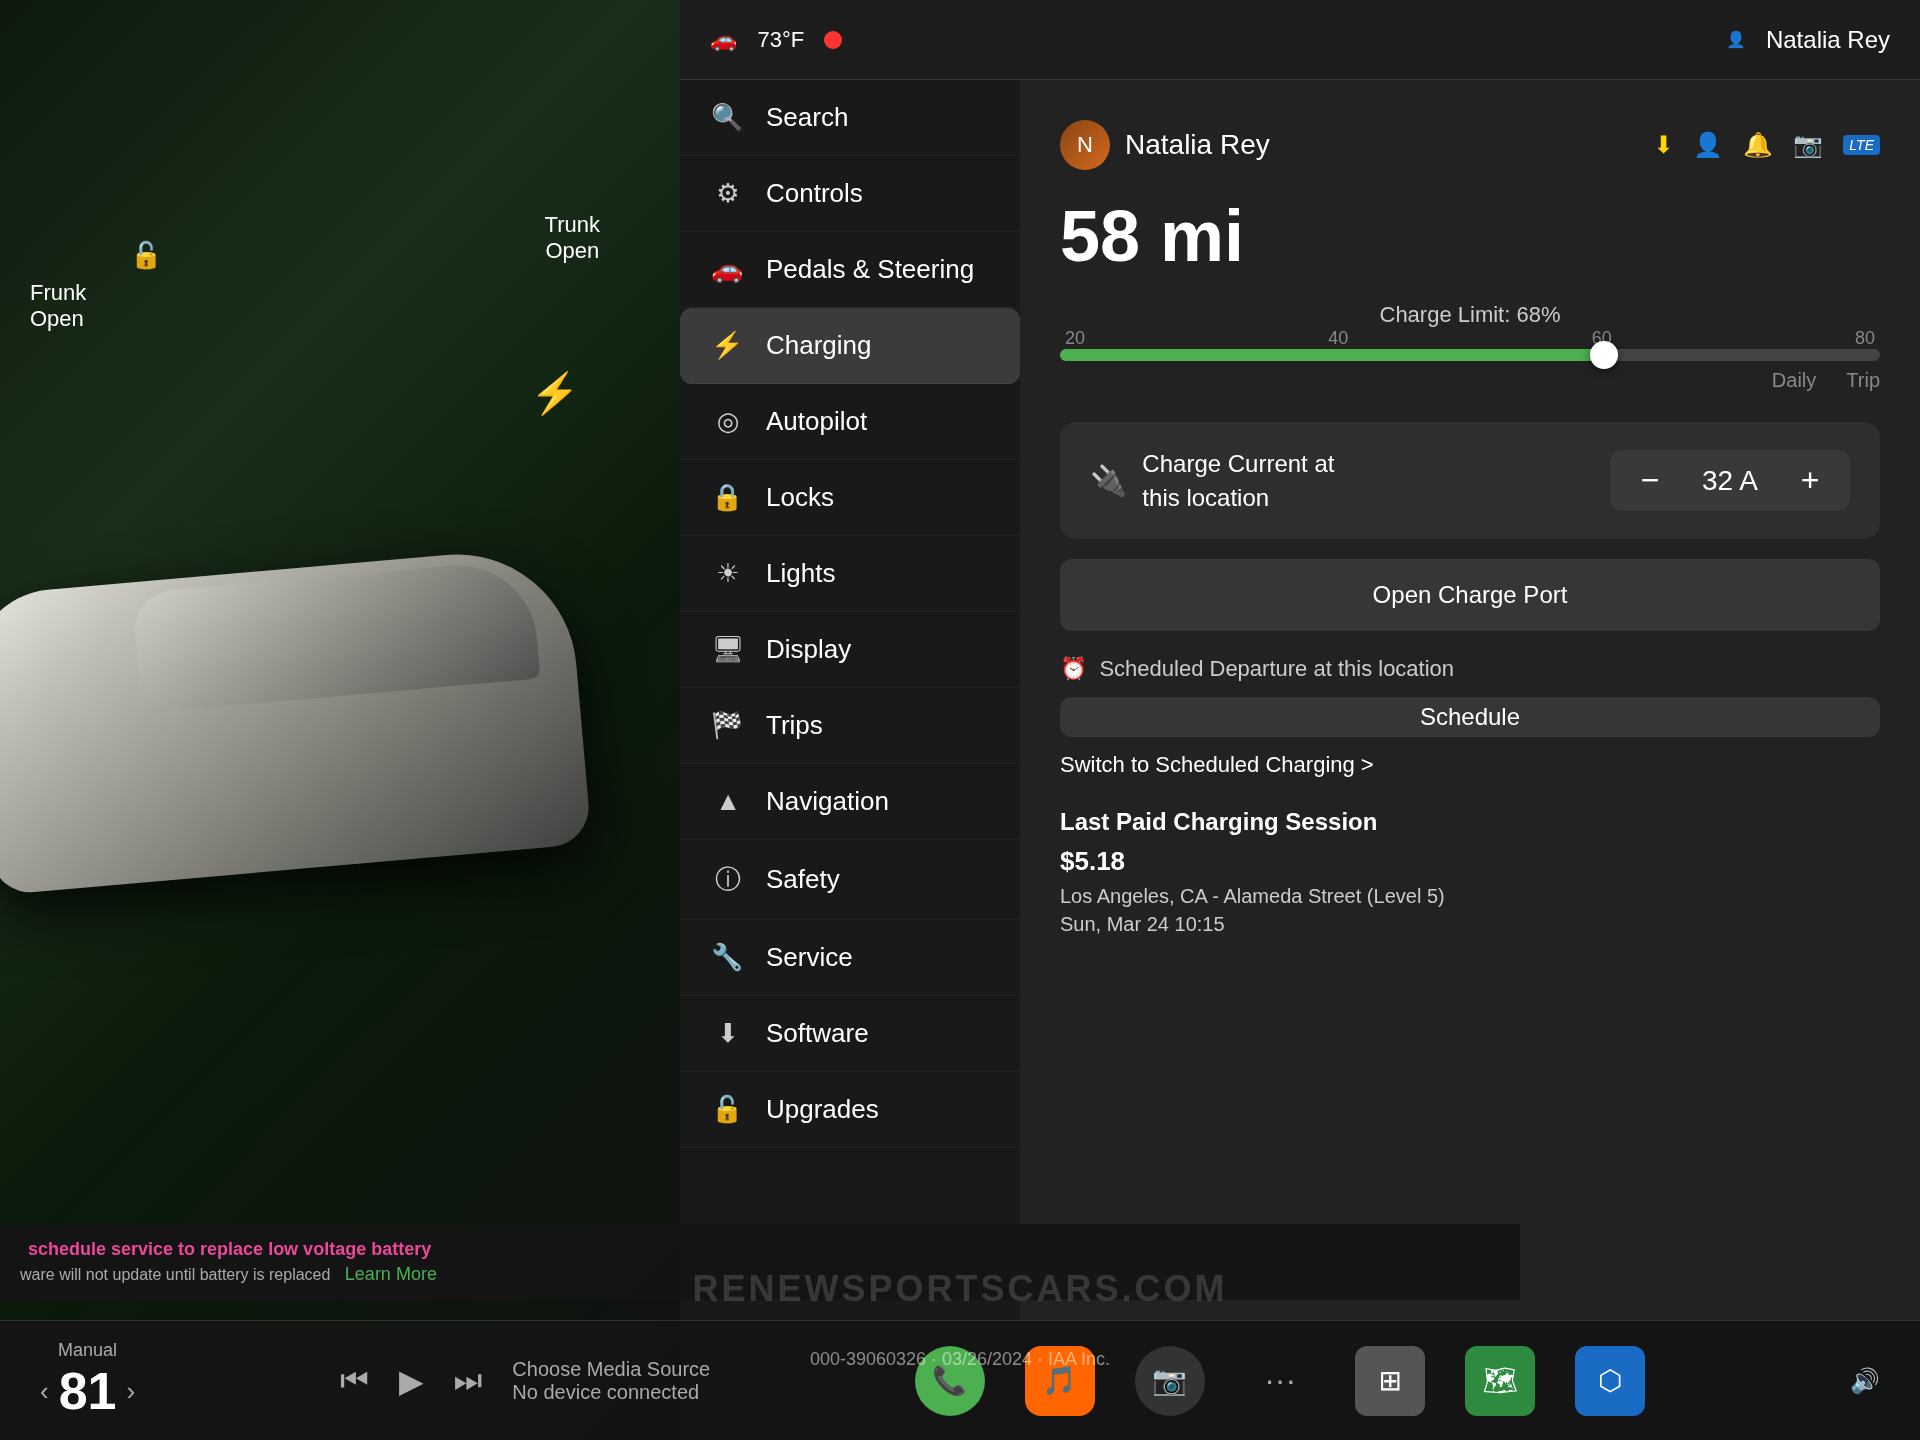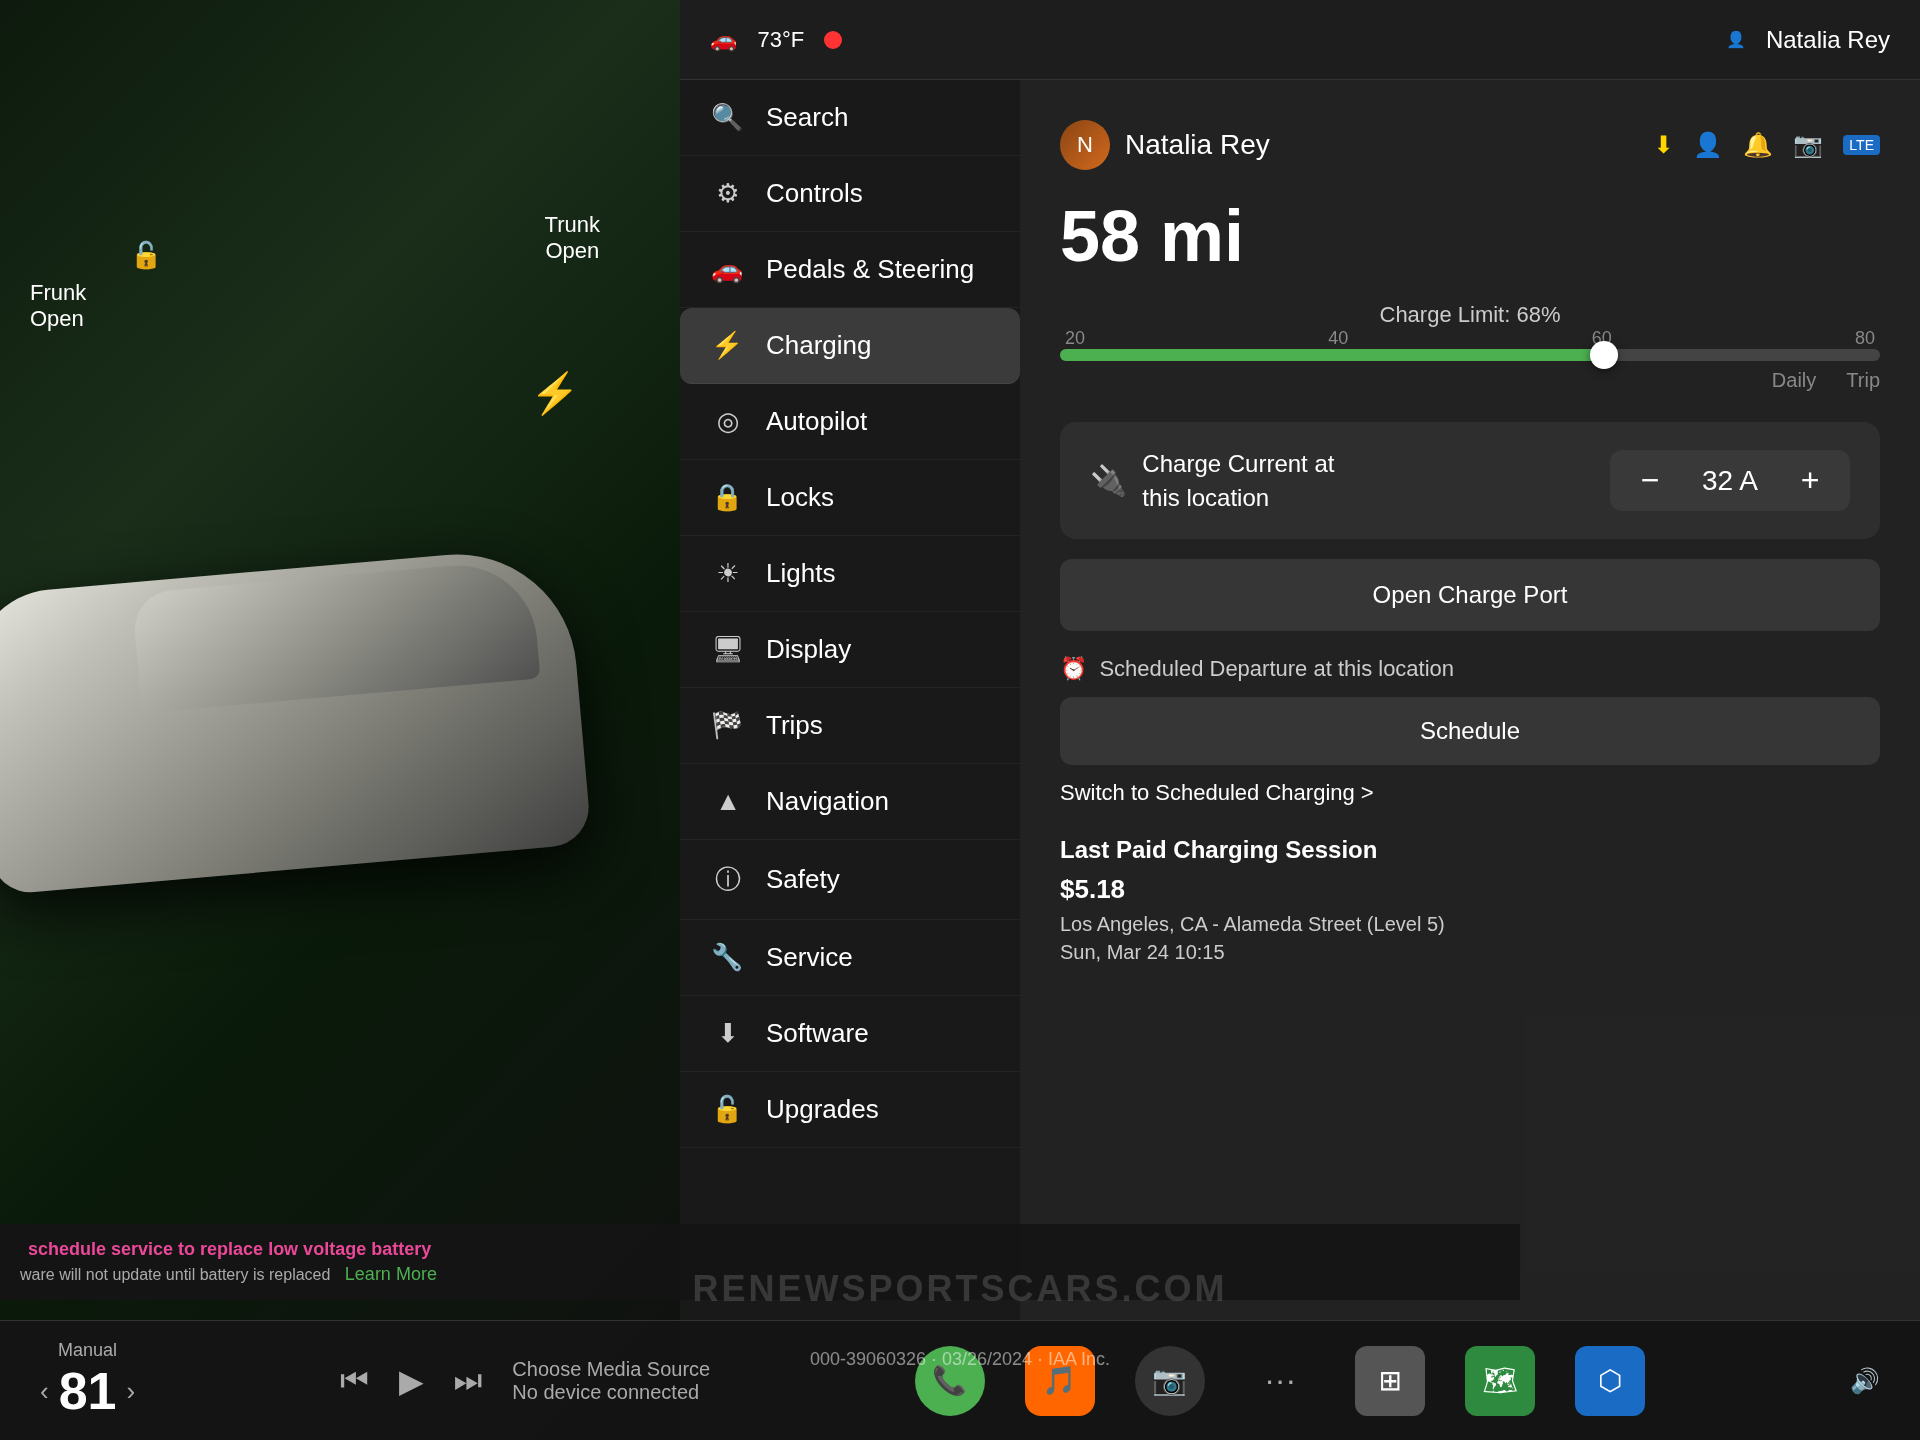--- a/index.html
+++ b/index.html
@@ -315,20 +315,21 @@
     }
 
     .icon-download { color: #FFD700; }
 
     .lte-badge {
       background: #1a6bc4;
       color: #fff;
       font-size: 14px;
       padding: 2px 6px;
       border-radius: 4px;
+      font-style: italic;
     }
 
     
     .range-display {
       margin-bottom: 30px;
     }
 
     .range-miles {
       font-size: 72px;
       font-weight: bold;
@@ -471,21 +472,21 @@
       font-size: 22px;
       color: #ccc;
       margin-bottom: 15px;
     }
 
     .schedule-btn {
       width: 100%;
       background: rgba(60,60,60,0.8);
       border: none;
       border-radius: 12px;
-      padding: 20px;
+      padding: 6px;
       color: #fff;
       font-size: 24px;
       cursor: pointer;
       margin-bottom: 15px;
       text-align: center;
     }
 
     .switch-charging-link {
       font-size: 22px;
       color: #fff;

